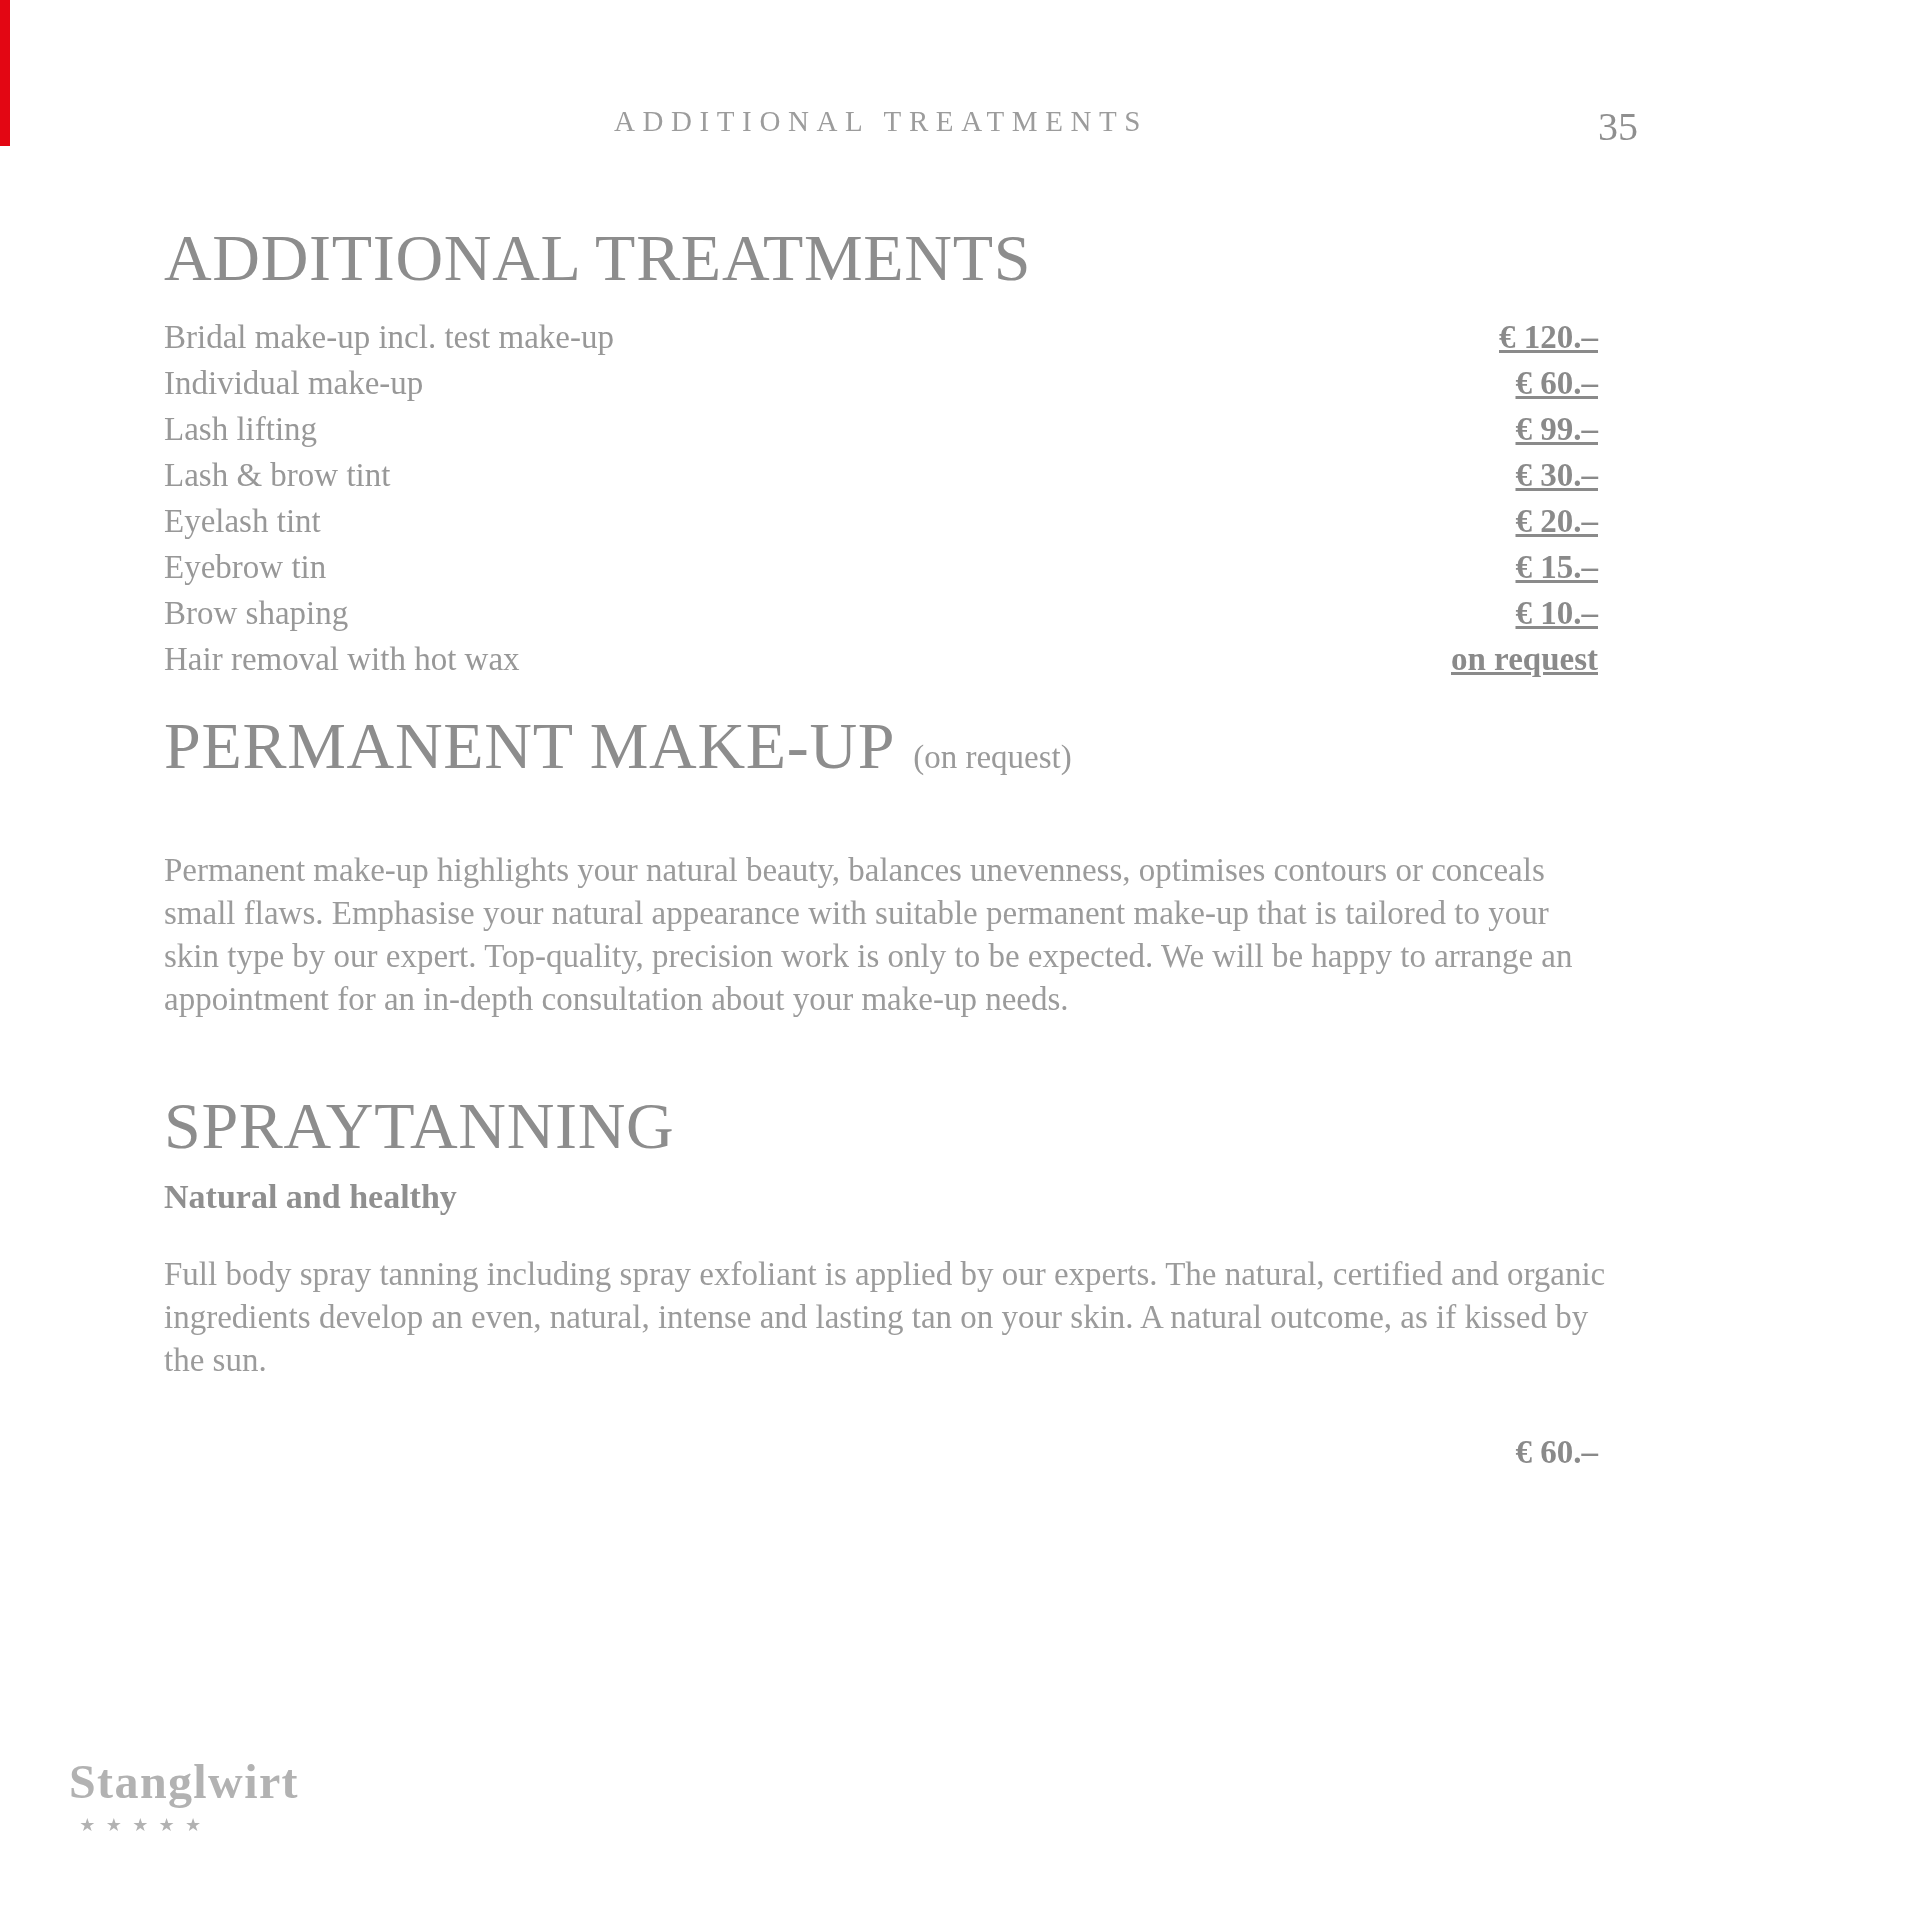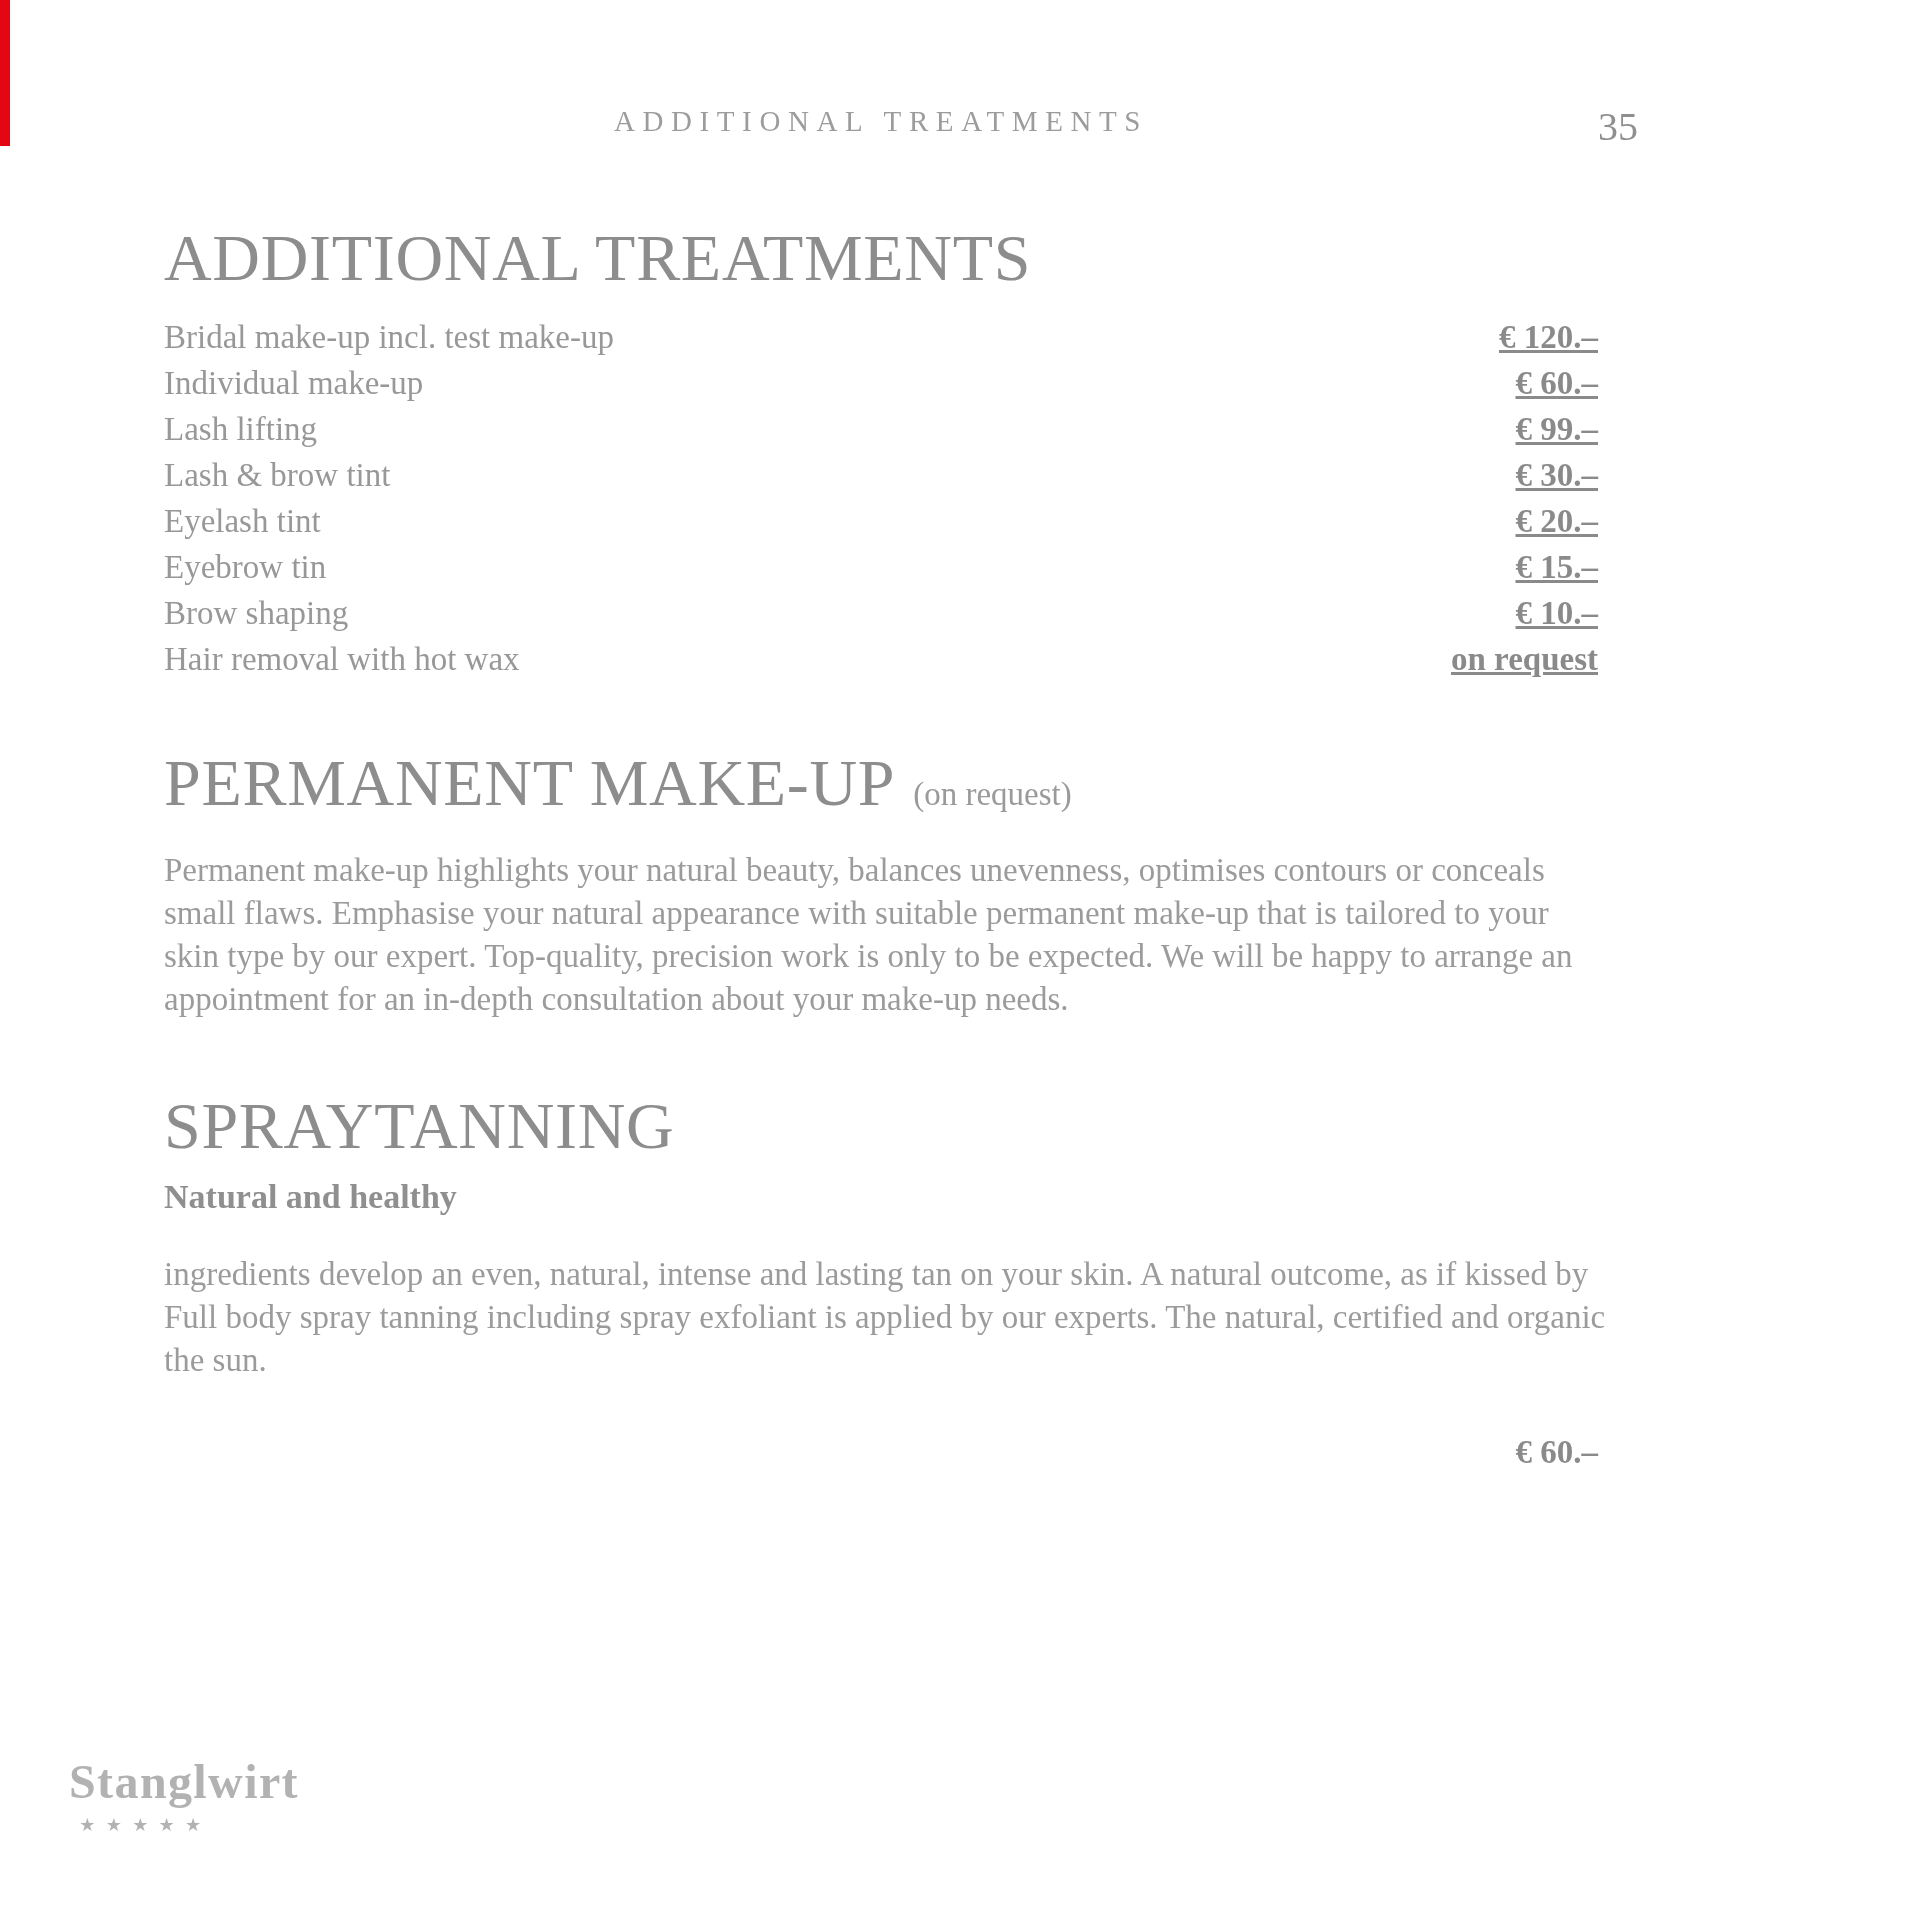--- a/index.html
+++ b/index.html
@@ -155,40 +155,40 @@
     <div class="row">
       <span class="item">Brow shaping</span>
       <span class="price">€ 10.–</span>
     </div>
     <div class="row">
       <span class="item">Hair removal with hot wax</span>
       <span class="price">on request</span>
     </div>
   </div>
 
-  <div class="headline" style="top:747px;">
+  <div class="headline" style="top:710px;">
     <span>PERMANENT MAKE-UP</span><span class="suffix">(on request)</span>
   </div>
 
   <div class="para" style="top:849px;">
     <div>Permanent make-up highlights your natural beauty, balances unevenness, optimises contours or conceals</div>
     <div>small flaws. Emphasise your natural appearance with suitable permanent make-up that is tailored to your</div>
     <div>skin type by our expert. Top-quality, precision work is only to be expected. We will be happy to arrange an</div>
     <div>appointment for an in-depth consultation about your make-up needs.</div>
   </div>
 
   <div class="headline" style="top:1090px;">
     <span>SPRAYTANNING</span>
   </div>
 
   <div class="subhead" style="top:1178px;">Natural and healthy</div>
 
   <div class="para" style="top:1253px;">
+    <div>Full body spray tanning including spray exfoliant is applied by our experts. The natural, certified and organic</div>
     <div>ingredients develop an even, natural, intense and lasting tan on your skin. A natural outcome, as if kissed by</div>
-    <div>Full body spray tanning including spray exfoliant is applied by our experts. The natural, certified and organic</div>
     <div>the sun.</div>
   </div>
 
   <div class="price-solo" style="top:1434px;">€ 60.–</div>
 
   <div class="brand">
     <div class="brand-logo">Stanglwirt</div>
     <div class="brand-stars">★★★★★</div>
   </div>
 

